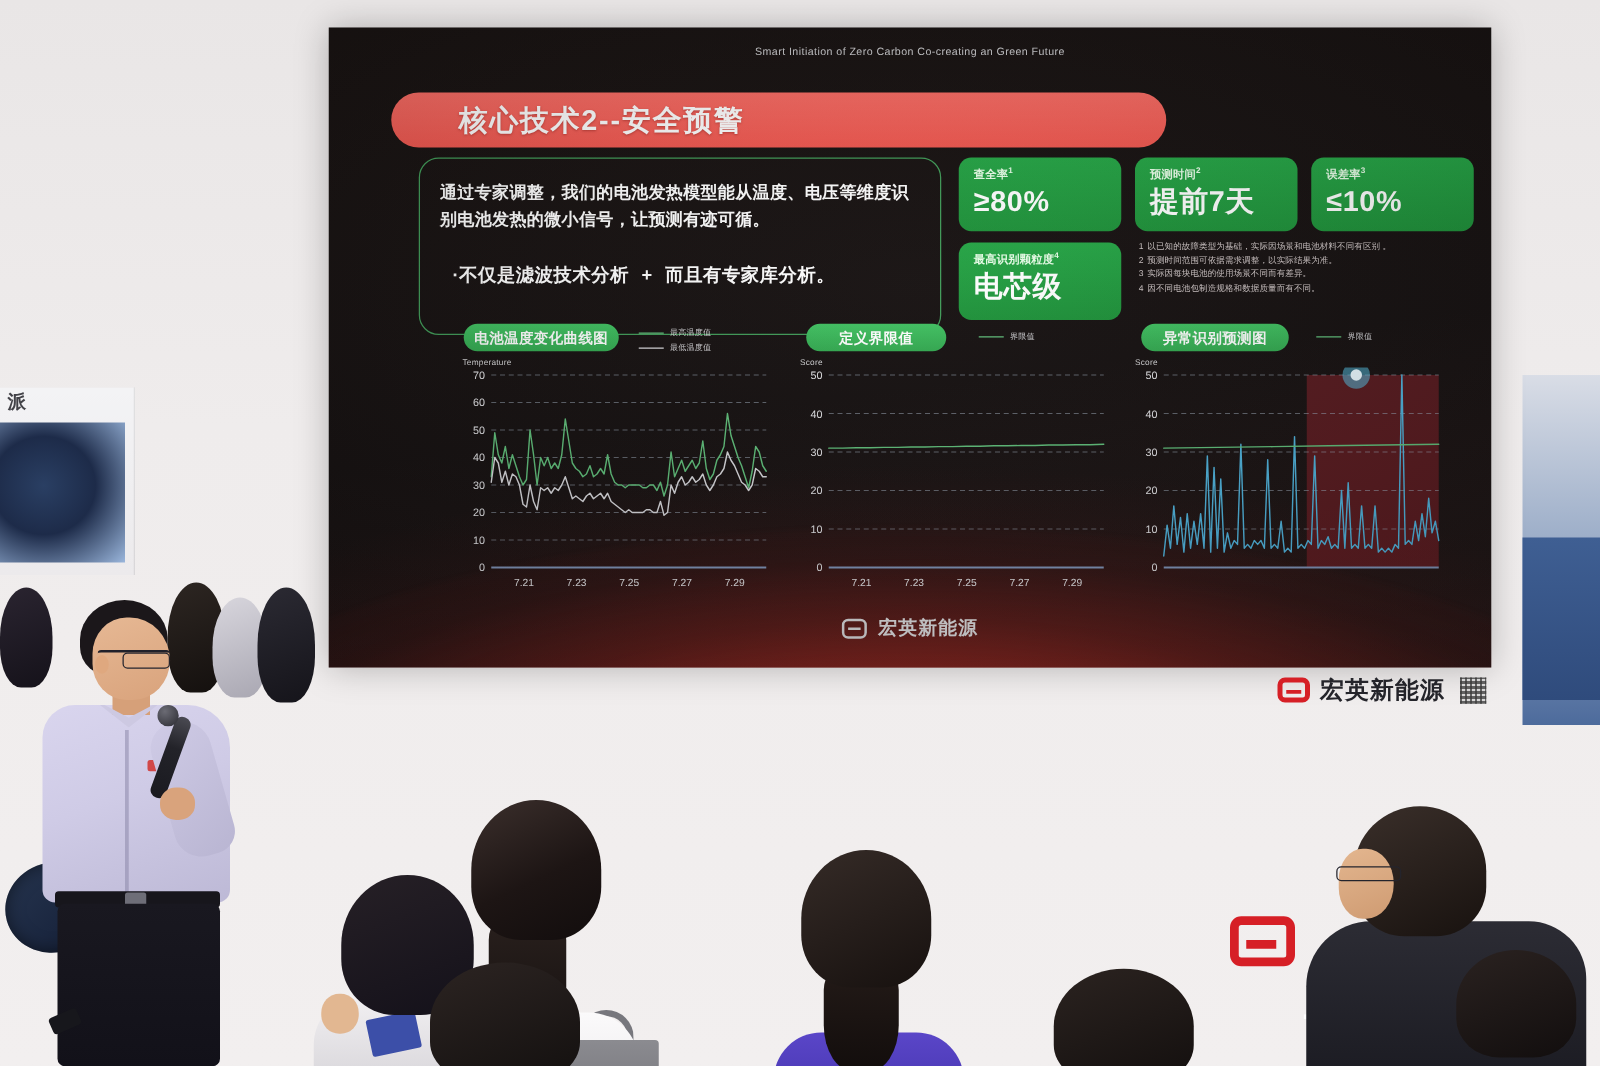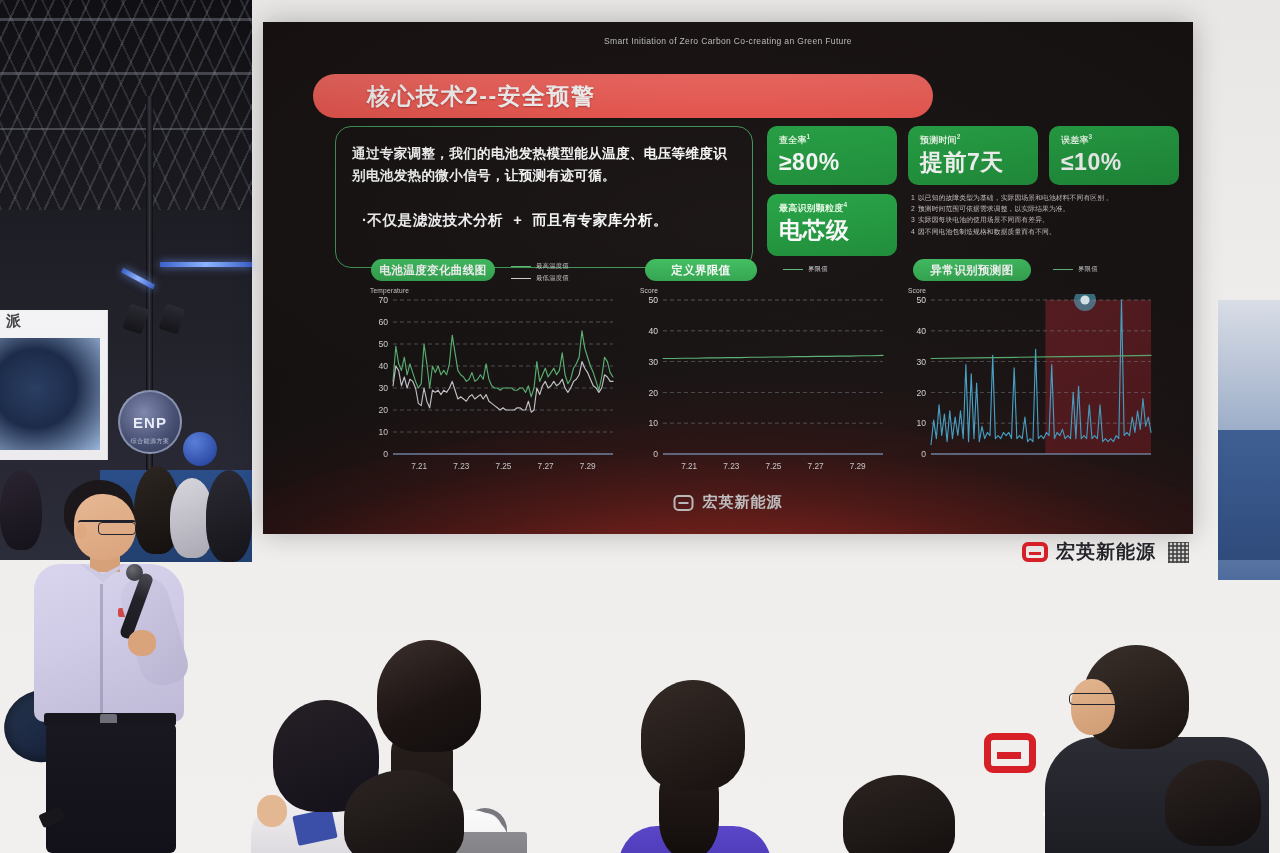--- a/index.html
+++ b/index.html
@@ -396,37 +396,20 @@
   #aud7 .h { position: absolute; left: 0; top: 0; width: 96px; height: 86px;
     background: linear-gradient(160deg,#2a2220 0%, #120e0e 100%); border-radius: 50% 50% 36% 36%; }
 </style>
 </head>
 <body>
 
 <div id="scene">
 
   <div class="room-bg"></div>
 
-  <div class="hall-left">
-    <div class="truss"></div>
-    <div class="truss-beam" style="left:0;top:18px;width:252px;height:3px;"></div>
-    <div class="truss-beam" style="left:0;top:72px;width:252px;height:3px;"></div>
-    <div class="truss-beam" style="left:0;top:128px;width:252px;height:2px;"></div>
-    <div class="light-pole"></div>
-    <div class="blue-strip" style="left:160px;top:262px;width:92px;height:5px;"></div>
-    <div class="blue-strip" style="left:120px;top:276px;width:36px;height:5px;transform:rotate(28deg);"></div>
-    <div class="spot" style="left:126px;top:306px;"></div>
-    <div class="spot" style="left:162px;top:306px;"></div>
-    <div class="floor-blue"></div>
-    <div class="enp-logo">
-      <span>ENP</span>
-    </div>
-    <div class="enp-sub">综合能源方案</div>
-    <div class="blue-orb"></div>
-  </div>
 
   <div class="booth-panel"></div>
   <div class="booth-label">派</div>
   <div class="booth-screen">
     <div class="booth-shoe"></div>
   </div>
 
   <div class="hall-right"></div>
   <div class="hall-right2"></div>
 

